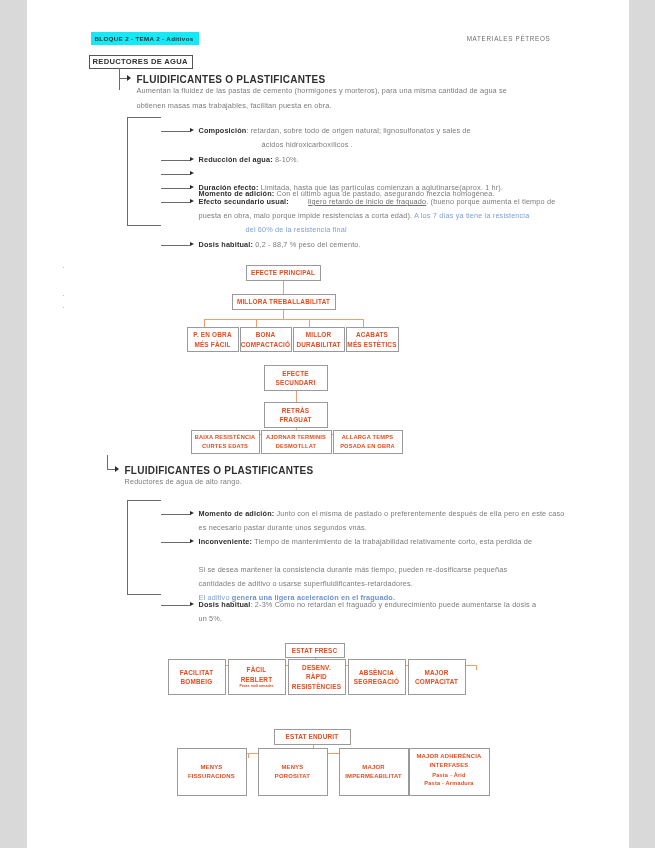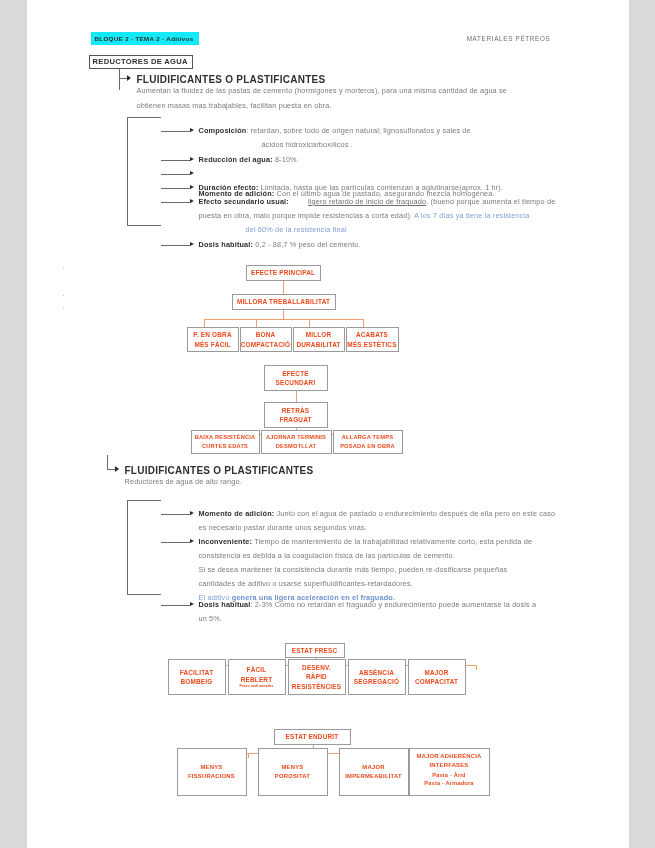--- a/index.html
+++ b/index.html
@@ -290,31 +290,30 @@
   <div class="para" style="left:98px; top:475px; width:300px;">Reductores de agua de alto rango.</div>
 
   <div class="hline" style="left:100px; top:500px; width:34px;"></div>
   <div class="vline" style="left:100px; top:500px; height:94px;"></div>
   <div class="hline" style="left:100px; top:594px; width:34px;"></div>
 
   <div class="hline" style="left:134px; top:514px; width:30px;"></div>
   <div class="bullet-arrow" style="left:163px; top:511.4px;"></div>
   <div class="para" style="left:172px; top:507px; width:410px;">
     <span class="lbl">Momento de adición:</span>
-    <span>Junto con el agua de pastado o endurecimiento después de ella pero en este caso</span>
+    <span>Junto con el misma de pastado o preferentemente después de ella pero en este caso</span>
   </div>
   <div class="para" style="left:172px; top:521px; width:410px;">es necesario pastar durante unos segundos vnás.</div>
 
   <div class="hline" style="left:134px; top:542px; width:30px;"></div>
   <div class="bullet-arrow" style="left:163px; top:539.4px;"></div>
   <div class="para" style="left:172px; top:535px; width:410px;">
     <span class="lbl">Inconveniente:</span>
     <span>Tiempo de mantenimiento de la trabajabilidad relativamente corto, esta perdida de</span>
   </div>
-  <div class="para" style="left:172px; top:549px; width:410px;">consistencia es debida a la coagulación física de las partículas de cemento.</div>
   <div class="para" style="left:172px; top:563px; width:410px;">Si se desea mantener la consistencia durante más tiempo, pueden re-dosificarse pequeñas</div>
   <div class="para" style="left:172px; top:577px; width:410px;">cantidades de aditivo o usarse superfluidificantes-retardadores.</div>
   <div class="para" style="left:172px; top:591px; width:410px;">
     <span class="blue">El aditivo </span><span class="blue-b">genera una ligera aceleración en el fraguado.</span>
   </div>
 
   <div class="bullet-arrow" style="left:163px; top:602.4px;"></div>
   <div class="hline" style="left:134px; top:605px; width:30px;"></div>
   <div class="para" style="left:172px; top:598px; width:410px;">
     <span class="lbl">Dosis habitual</span><span>:</span>

